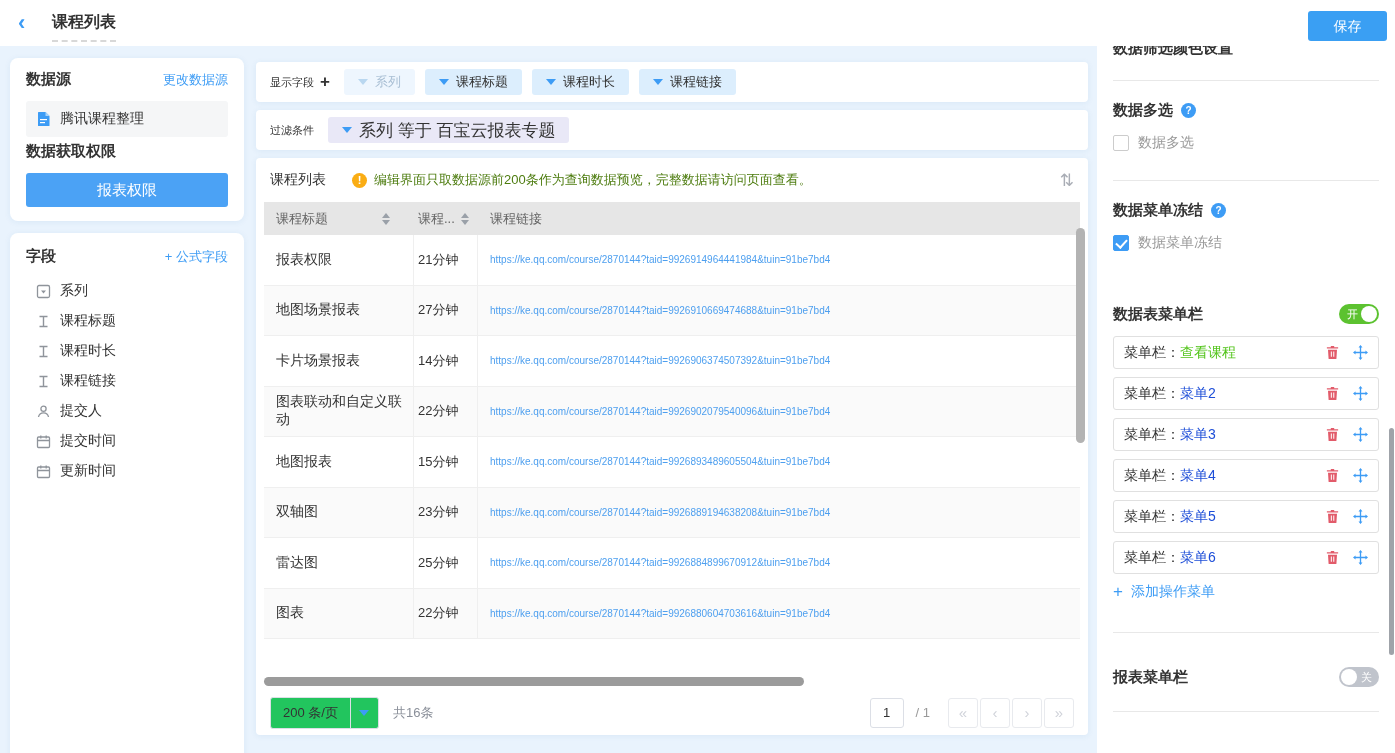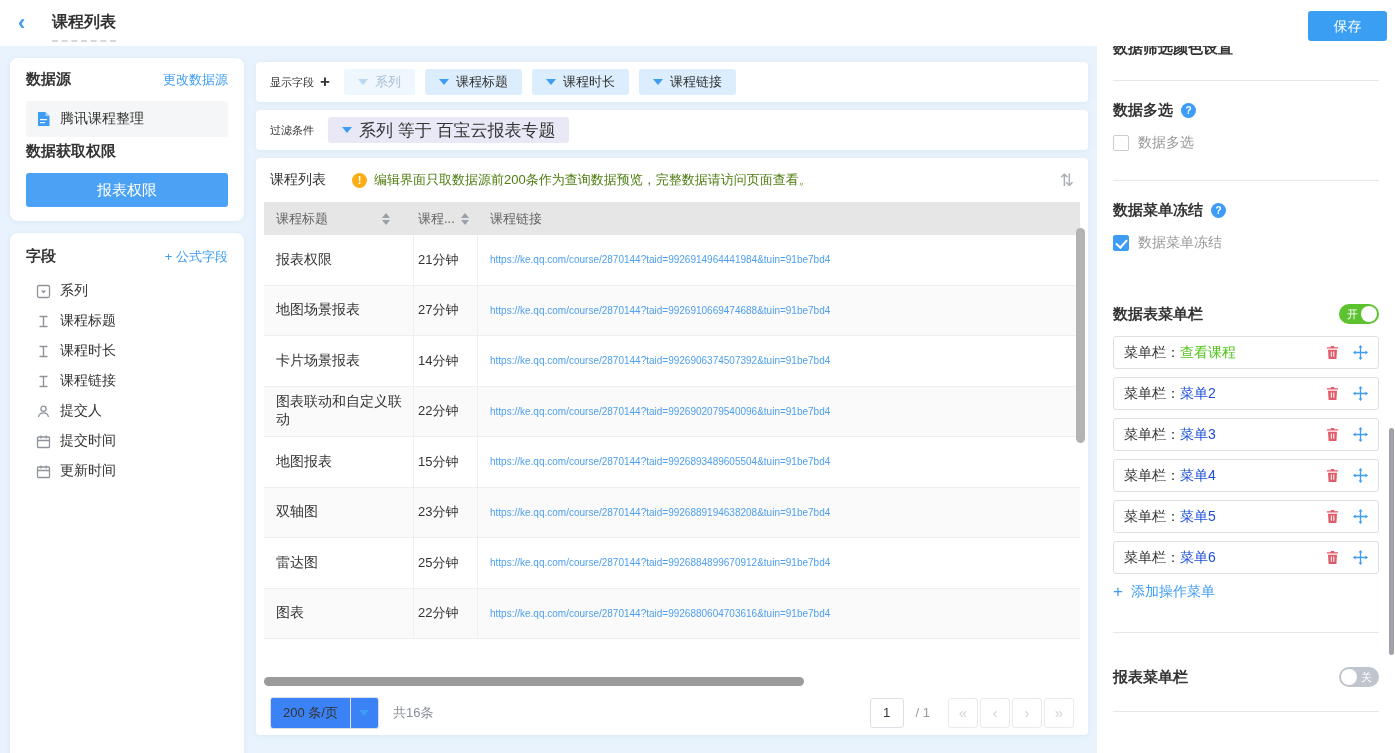--- a/index.html
+++ b/index.html
@@ -73,21 +73,21 @@
   .trow:nth-child(even) { background:#fafafa; }
   .td1 { width:150px; padding-left:12px; font-size:14px; color:#333; border-right:1px solid #efefef; height:100%; display:flex; align-items:center; }
   .td2 { width:64px; padding-left:4px; font-size:13px; color:#333; border-right:1px solid #efefef; height:100%; display:flex; align-items:center; }
   .td3 { flex:1; padding-left:12px; font-size:10px; color:#4d9fef; overflow:hidden; white-space:nowrap; }
   .td3 a { color:#4d9fef; text-decoration:none; cursor:pointer; }
 
   .v-scroll { position:absolute; right:3px; top:70px; width:9px; height:215px; background:#b3b3b3; border-radius:5px; cursor:grab; }
   .h-scroll { position:absolute; left:8px; top:519px; width:540px; height:9px; background:#9b9b9b; border-radius:5px; cursor:grab; }
 
   .pager { position:absolute; left:0; right:0; top:532px; height:45px; display:flex; align-items:center; padding:0 14px; }
-  .psize { display:flex; align-items:center; height:32px; border:1px solid #dcdfe6; border-radius:3px; background:#3b82f6; cursor:pointer; }
+  .psize { display:flex; align-items:center; height:32px; border:1px solid #dcdfe6; border-radius:3px; background:#22c55e; cursor:pointer; }
   .psize-label { padding:0 12px; font-size:13px; color:#333; }
   .psize-arrow { width:28px; height:100%; border-left:1px solid #dcdfe6; display:flex; align-items:center; justify-content:center; }
   .ptotal { margin-left:14px; font-size:13px; color:#8a8f99; }
   .pright { margin-left:auto; display:flex; align-items:center; }
   .pinput { width:34px; height:30px; border:1px solid #dcdfe6; border-radius:3px; text-align:center; font-size:13px; color:#333; background:#fff; }
   .pof { margin:0 12px; font-size:13px; color:#999; }
   .nav-btns { display:flex; gap:2px; margin-left:6px; }
   .nav-btn { width:30px; height:30px; border:1px solid #e8eaee; border-radius:3px; background:#fff; color:#d0d3da; font-size:15px; display:flex; align-items:center; justify-content:center; cursor:default; }
 
   

